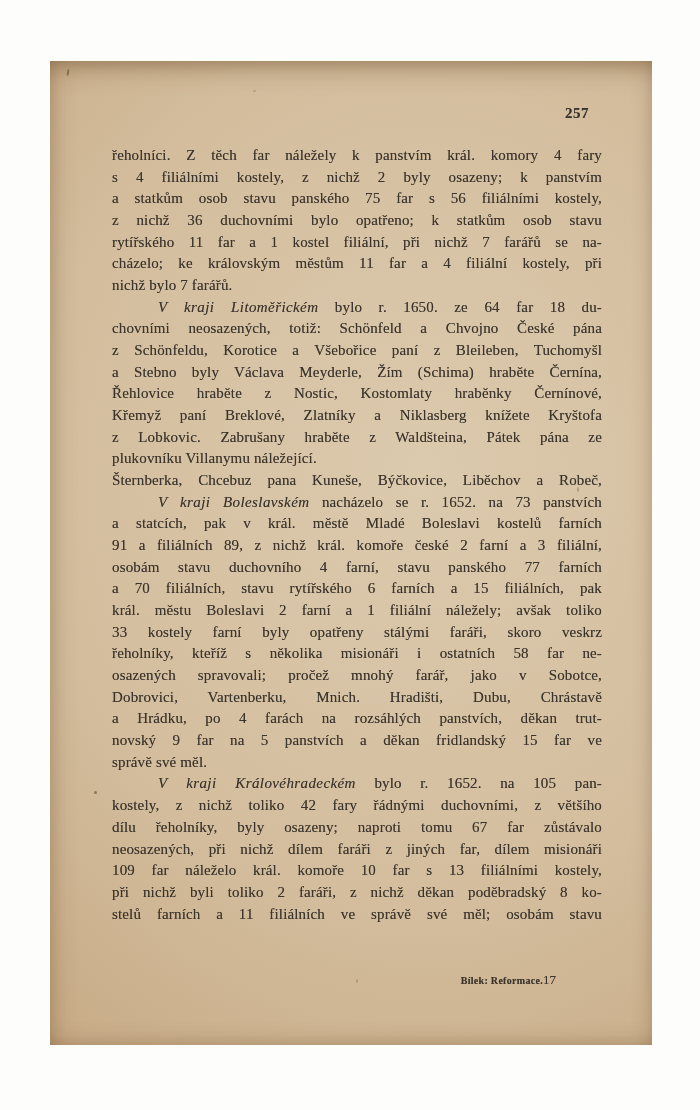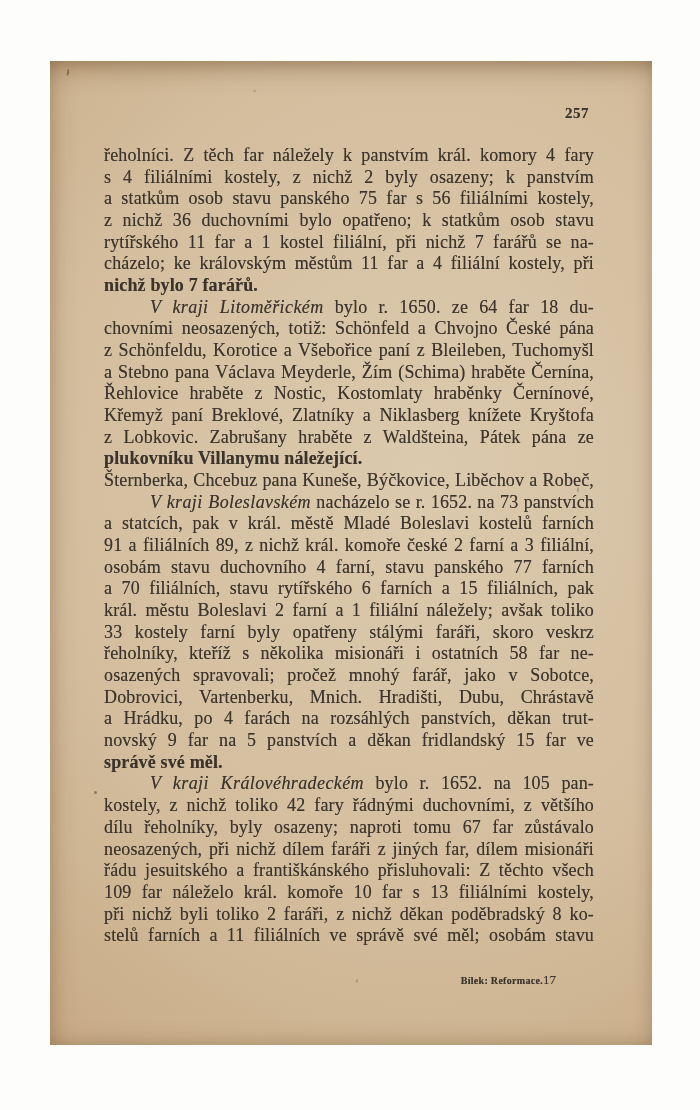--- a/index.html
+++ b/index.html
@@ -40,37 +40,37 @@
     top: 44px;
     right: 63px;
     font-size: 15px;
     font-weight: bold;
     letter-spacing: 0.5px;
     text-shadow: 0 0 0.5px rgba(59, 52, 44, 0.55);
     margin-left: 13px;
   }
   .body-text {
     position: absolute;
-    left: 54px;
+    left: 62px;
     top: 84px;
     width: 490px;
-    font-size: 18px;
+    font-size: 15px;
     line-height: 21.68px;
     letter-spacing: 0.15px;
     text-shadow: 0 0 0.5px rgba(59, 52, 44, 0.55);
   }
   .line {
     text-align: justify;
     text-align-last: justify;
     white-space: normal;
     height: 21.68px;
     overflow: visible;
   }
   .line.indent { text-indent: 46px; }
-  .line.endline { text-align-last: left; font-weight: bold; }
+  .line.endline { text-align-last: left; }
   .line em { font-style: italic; letter-spacing: 0.4px; }
   .footer {
     position: absolute;
     left: 54px;
     top: 911px;
     width: 490px;
     display: flex;
     justify-content: flex-end;
     align-items: baseline;
     text-shadow: 0 0 0.5px rgba(59, 52, 44, 0.55);
@@ -107,21 +107,21 @@
         <div class="line">řeholníci. Z těch far náležely k panstvím král. komory 4 fary</div>
         <div class="line">s 4 filiálními kostely, z nichž 2 byly osazeny; k panstvím</div>
         <div class="line">a statkům osob stavu panského 75 far s 56 filiálními kostely,</div>
         <div class="line">z nichž 36 duchovními bylo opatřeno; k statkům osob stavu</div>
         <div class="line">rytířského 11 far a 1 kostel filiální, při nichž 7 farářů se na-</div>
         <div class="line">cházelo; ke královským městům 11 far a 4 filiální kostely, při</div>
         <div class="line endline">nichž bylo 7 farářů.</div>
         <div class="line indent"><em>V kraji Litoměřickém</em> bylo r. 1650. ze 64 far 18 du-</div>
         <div class="line">chovními neosazených, totiž: Schönfeld a Chvojno České pána</div>
         <div class="line">z Schönfeldu, Korotice a Všebořice paní z Bleileben, Tuchomyšl</div>
-        <div class="line">a Stebno pana Václava Meyderle, Žím (Schima) hraběte Černína,</div>
+        <div class="line">a Stebno byly Václava Meyderle, Žím (Schima) hraběte Černína,</div>
         <div class="line">Řehlovice hraběte z Nostic, Kostomlaty hraběnky Černínové,</div>
         <div class="line">Křemyž paní Breklové, Zlatníky a Niklasberg knížete Kryštofa</div>
         <div class="line">z Lobkovic. Zabrušany hraběte z Waldšteina, Pátek pána ze</div>
         <div class="line endline">plukovníku Villanymu náležející.</div>
         <div class="line">Šternberka, Chcebuz pana Kuneše, Býčkovice, Liběchov a Robeč,</div>
         <div class="line indent"><em>V kraji Boleslavském</em> nacházelo se r. 1652. na 73 panstvích</div>
         <div class="line">a statcích, pak v král. městě Mladé Boleslavi kostelů farních</div>
         <div class="line">91 a filiálních 89, z nichž král. komoře české 2 farní a 3 filiální,</div>
         <div class="line">osobám stavu duchovního 4 farní, stavu panského 77 farních</div>
         <div class="line">a 70 filiálních, stavu rytířského 6 farních a 15 filiálních, pak</div>
@@ -130,21 +130,20 @@
         <div class="line">řeholníky, kteříž s několika misionáři i ostatních 58 far ne-</div>
         <div class="line">osazených spravovali; pročež mnohý farář, jako v Sobotce,</div>
         <div class="line">Dobrovici, Vartenberku, Mnich. Hradišti, Dubu, Chrástavě</div>
         <div class="line">a Hrádku, po 4 farách na rozsáhlých panstvích, děkan trut-</div>
         <div class="line">novský 9 far na 5 panstvích a děkan fridlandský 15 far ve</div>
         <div class="line endline">správě své měl.</div>
         <div class="line indent"><em>V kraji Královéhradeckém</em> bylo r. 1652. na 105 pan-</div>
         <div class="line">kostely, z nichž toliko 42 fary řádnými duchovními, z většího</div>
         <div class="line">dílu řeholníky, byly osazeny; naproti tomu 67 far zůstávalo</div>
         <div class="line">neosazených, při nichž dílem faráři z jiných far, dílem misionáři</div>
-        <div class="line">řádu jesuitského a františkánského přisluhovali: Z těchto všech</div>
         <div class="line">109 far náleželo král. komoře 10 far s 13 filiálními kostely,</div>
         <div class="line">při nichž byli toliko 2 faráři, z nichž děkan poděbradský 8 ko-</div>
         <div class="line">stelů farních a 11 filiálních ve správě své měl; osobám stavu</div>
       </div>
 
     <div class="footer">
       <span class="sig">Bílek: Reformace.</span>
       <span class="sheet">17</span>
     </div>
 

